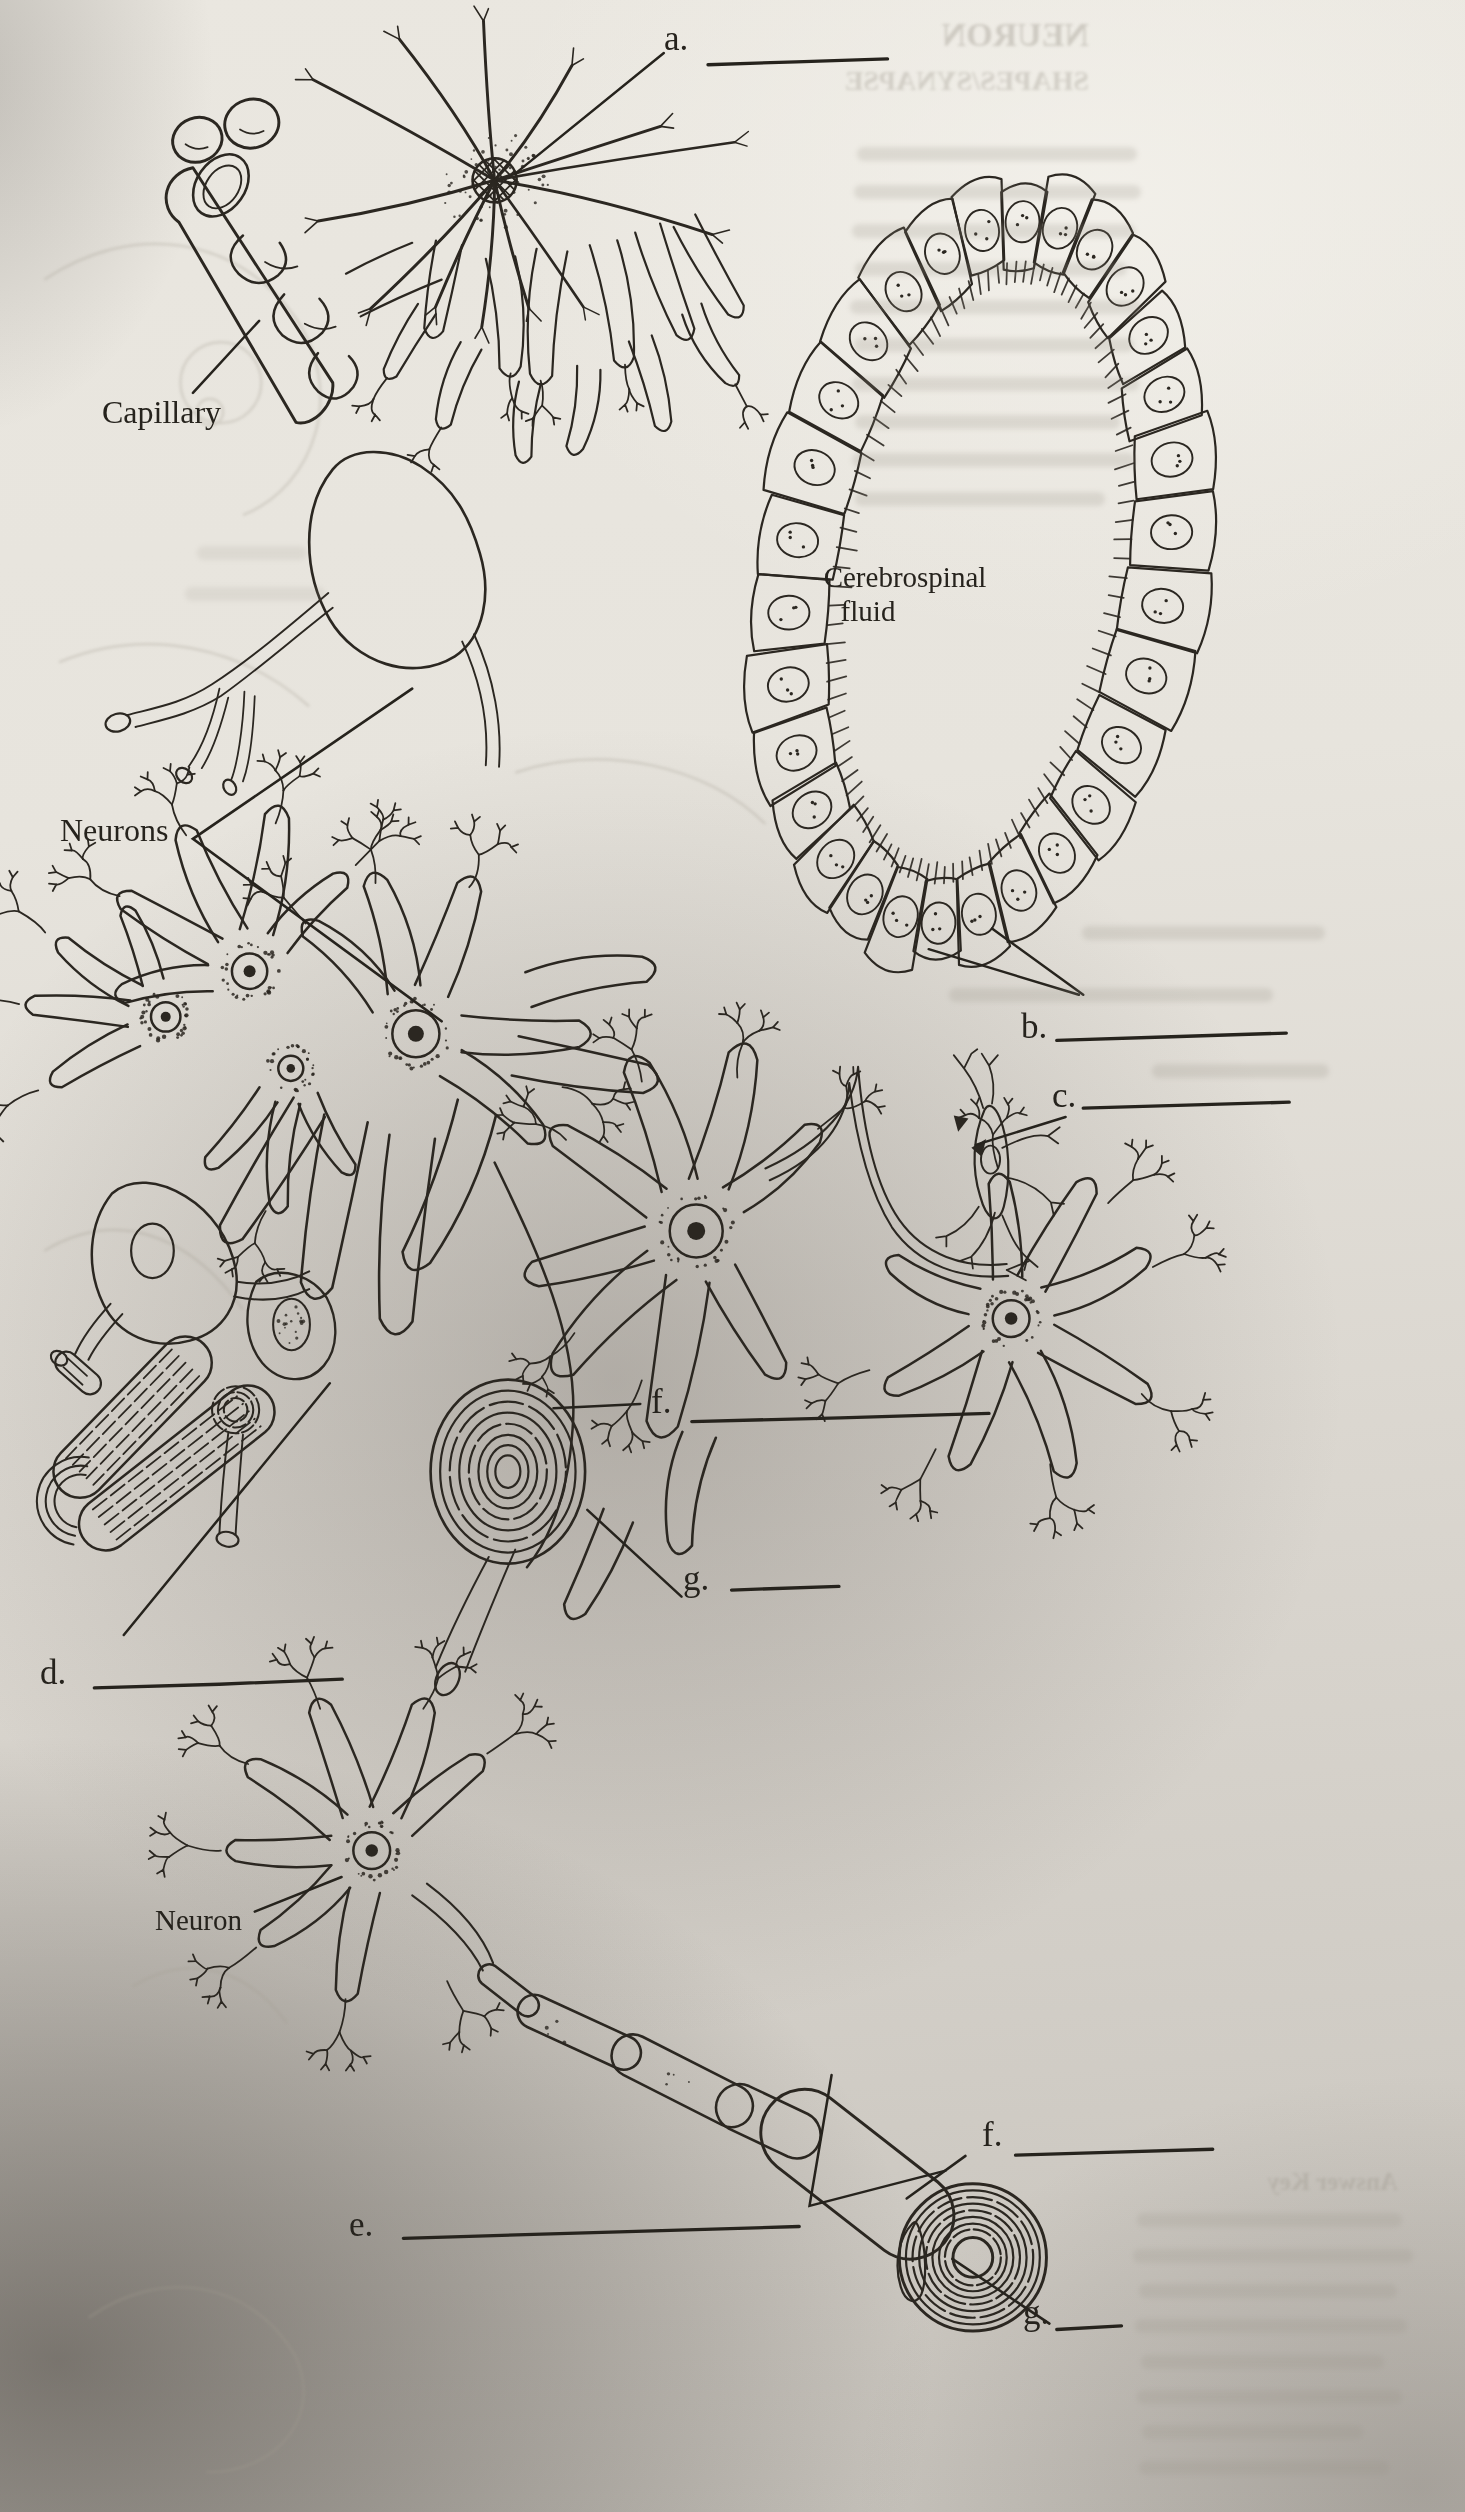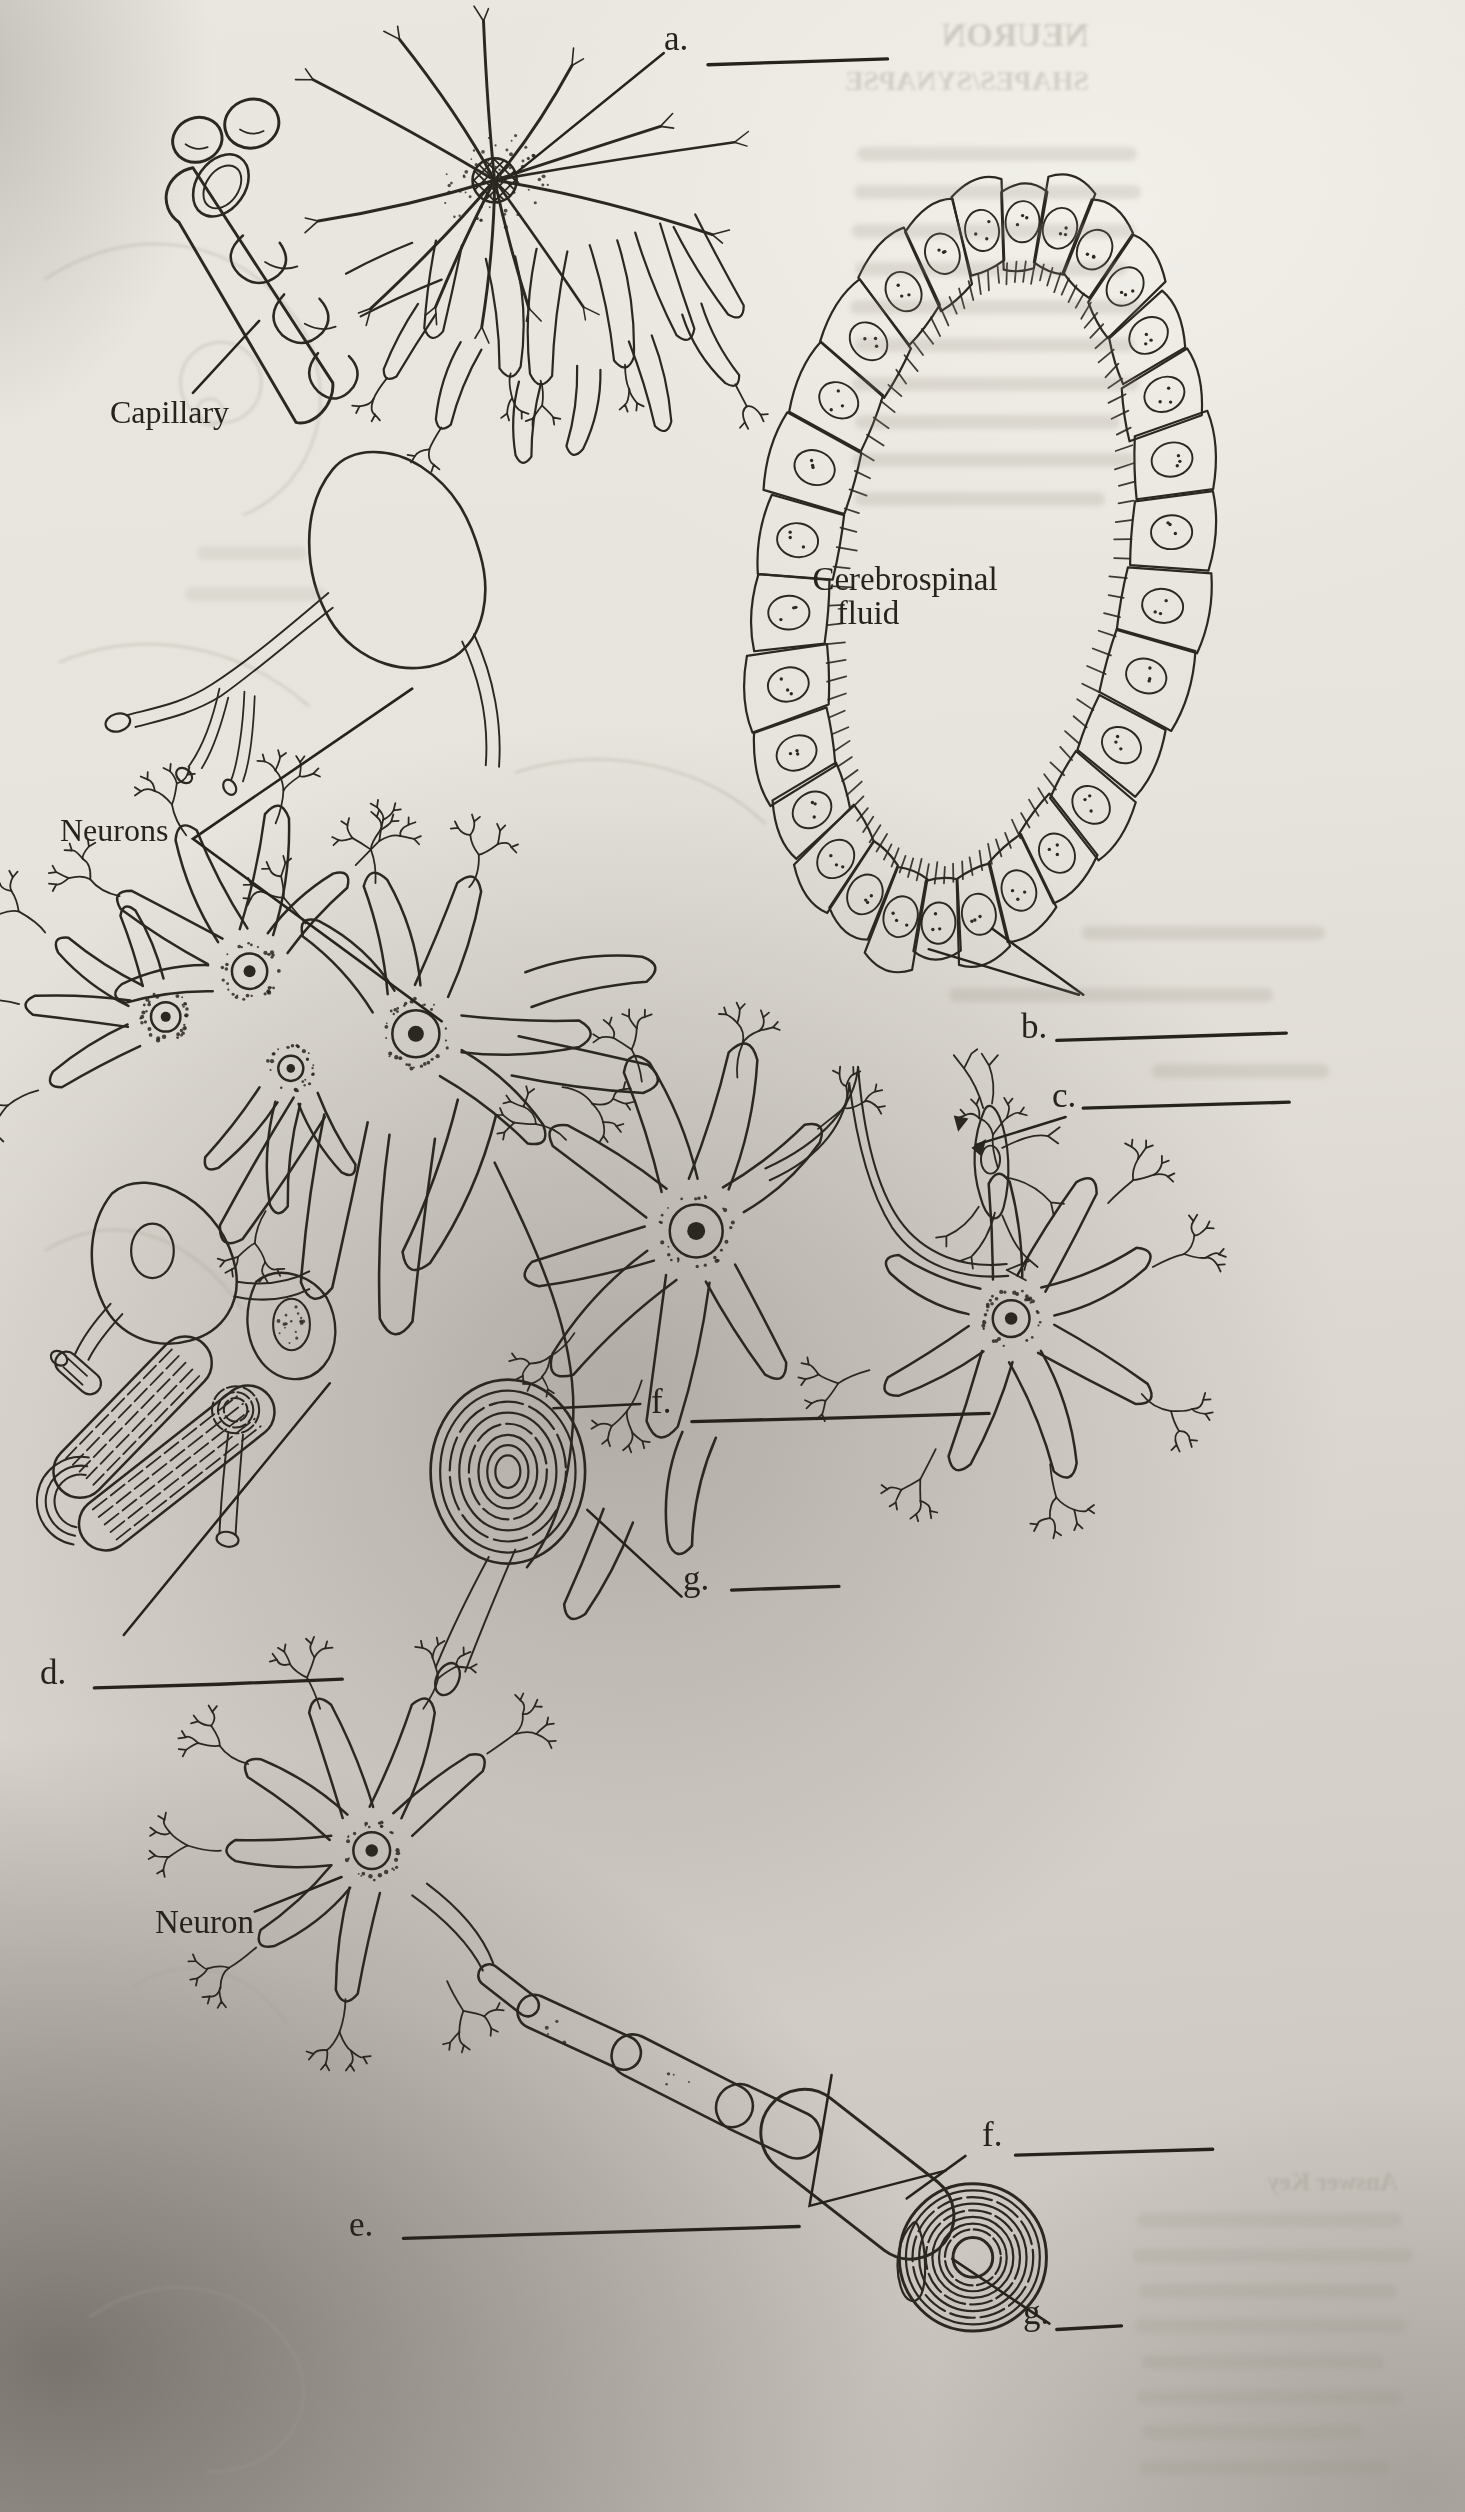--- a/index.html
+++ b/index.html
@@ -14,21 +14,21 @@
       radial-gradient(368px 515px at -3% 3%, rgba(70,65,60,.25), rgba(70,65,60,0) 70%),
       linear-gradient(176deg,#eae7e0 0%,#e7e4dd 32%,#dbd7d0 58%,#d0ccc5 82%,#c5c1ba 100%);
   }
   svg.art{position:absolute;left:0;top:0;}
   .ink{stroke:#2b2721;fill:none;stroke-linecap:round;stroke-linejoin:round;}
   .ink2{stroke:#2b2721;stroke-width:2.4;fill:none;stroke-linecap:round;stroke-linejoin:round;}
   .dot{fill:#2b2721;stroke:none;}
   .lbl{position:absolute;color:#26231d;white-space:nowrap;}
   .letter{font-size:35px;}
   .cap{font-size:32px;}
-  .cap2{font-size:33px;}
+  .cap2{font-size:29px;}
   .ctr{text-align:center;}
   .bleed{position:absolute;transform:scaleX(-1);color:#8f897d;filter:blur(1.5px);
          font-family:"Liberation Serif",serif;font-weight:bold;white-space:nowrap;}
   .bar{position:absolute;height:14px;background:#928c80;opacity:.20;filter:blur(2.9px);border-radius:6.6px;}
 </style>
 </head>
 <body>
 
 <div class="page">
 
@@ -1257,21 +1257,21 @@
   <div class="lbl letter" style="left:664px;top:19px;">a.</div>
   <div class="lbl letter" style="left:1021px;top:1007px;">b.</div>
   <div class="lbl letter" style="left:1052px;top:1076px;">c.</div>
   <div class="lbl letter" style="left:40px;top:1653px;">d.</div>
   <div class="lbl letter" style="left:349px;top:2205px;">e.</div>
   <div class="lbl letter" style="left:651px;top:1382px;">f.</div>
   <div class="lbl letter" style="left:683px;top:1559px;">g.</div>
   <div class="lbl letter" style="left:982px;top:2115px;">f.</div>
   <div class="lbl letter" style="left:1023px;top:2293px;">g.</div>
 
-  <div class="lbl cap" style="left:110px;top:394px;">Capillary</div>
+  <div class="lbl cap" style="left:102px;top:394px;">Capillary</div>
   <div class="lbl cap" style="left:60px;top:812px;">Neurons</div>
   <div class="lbl cap2" style="left:155px;top:1896px;margin-top:8px;">Neuron</div>
   <div class="lbl cap2 ctr" style="left:758px;top:561px;width:294px;">Cerebrospinal</div>
   <div class="lbl cap2 ctr" style="left:721px;top:595px;width:294px;">fluid</div>
 
   <div class="bleed" style="left:868px;top:16px;width:221px;font-size:34px;opacity:.34;">NEURON</div>
   <div class="bleed" style="left:868px;top:65px;width:221px;font-size:28px;opacity:.30;">SHAPES/SYNAPSE</div>
   <div class="bleed" style="left:1148px;top:2168px;width:250px;font-size:25px;opacity:.28;">Answer Key</div>
   <div id="bars">
       <div class="bar" style="left: 857px; top: 147px; width: 280px;"></div>

